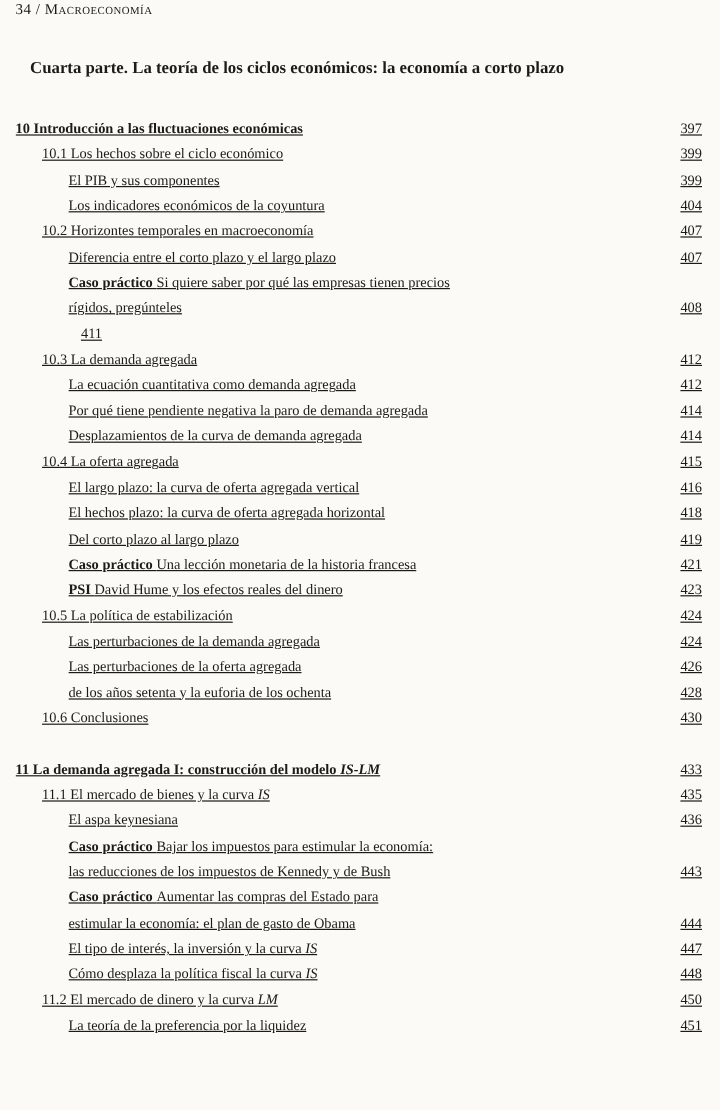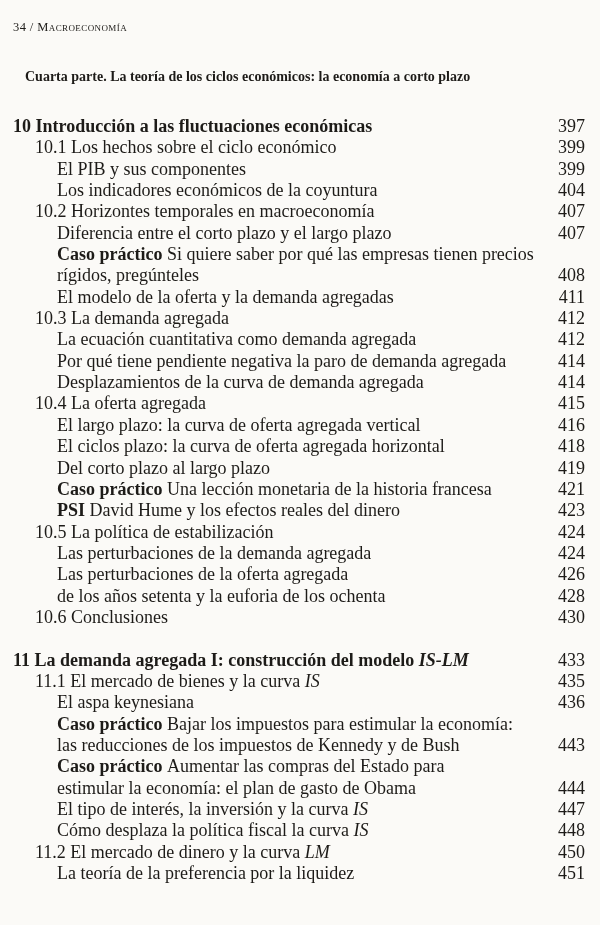--- a/index.html
+++ b/index.html
@@ -11,41 +11,42 @@
     height: 925px;
     background: #fbfaf7;
     font-family: "Liberation Serif", serif;
     color: #1d1b18;
     overflow: hidden;
   }
   .page {
     box-sizing: border-box;
     width: 600px;
     height: 677px;
-    padding: 20px 15px 0 13px;
+    padding: 1px 15px 0 13px;
   }
   .page-header {
     font-size: 12.5px;
     font-variant: small-caps;
     letter-spacing: 0.4px;
   }
   .part-heading {
     font-size: 14px;
     font-weight: bold;
     margin: 33px 0 0 12px;
     line-height: 18px;
   }
   .toc {
     margin-top: 30px;
   }
   .toc-line {
     display: flex;
     align-items: center;
     line-height: 21.35px;
-    font-size: 18px;
+    font-size: 12px;
+    text-decoration: underline;
   }
   .toc-line.space-before {
     margin-top: 21.35px;
   }
   .toc-line.indent-1 { padding-left: 22px; }
   .toc-line.indent-2 { padding-left: 44px; }
   .toc-text {
     flex: 1 1 auto;
     padding-right: 12px;
     white-space: nowrap;
@@ -96,21 +97,20 @@
       </div>
       <div class="toc-line indent-2">
         <span class="toc-text"><span class="seg-b">Caso práctico </span><span class="seg-n">Si quiere saber por qué las empresas tienen precios</span></span>
         <span class="toc-page"></span>
       </div>
       <div class="toc-line indent-2">
         <span class="toc-text"><span class="seg-n">rígidos, pregúnteles</span></span>
         <span class="toc-page">408</span>
       </div>
       <div class="toc-line indent-2">
-        <span class="toc-text"><span class="seg-n">El modelo de la oferta y la demanda agregadas</span></span>
         <span class="toc-page">411</span>
       </div>
       <div class="toc-line indent-1">
         <span class="toc-text"><span class="seg-n">10.3 La demanda agregada</span></span>
         <span class="toc-page">412</span>
       </div>
       <div class="toc-line indent-2">
         <span class="toc-text"><span class="seg-n">La ecuación cuantitativa como demanda agregada</span></span>
         <span class="toc-page">412</span>
       </div>
@@ -124,21 +124,21 @@
       </div>
       <div class="toc-line indent-1">
         <span class="toc-text"><span class="seg-n">10.4 La oferta agregada</span></span>
         <span class="toc-page">415</span>
       </div>
       <div class="toc-line indent-2">
         <span class="toc-text"><span class="seg-n">El largo plazo: la curva de oferta agregada vertical</span></span>
         <span class="toc-page">416</span>
       </div>
       <div class="toc-line indent-2">
-        <span class="toc-text"><span class="seg-n">El ciclos plazo: la curva de oferta agregada horizontal</span></span>
+        <span class="toc-text"><span class="seg-n">El hechos plazo: la curva de oferta agregada horizontal</span></span>
         <span class="toc-page">418</span>
       </div>
       <div class="toc-line indent-2">
         <span class="toc-text"><span class="seg-n">Del corto plazo al largo plazo</span></span>
         <span class="toc-page">419</span>
       </div>
       <div class="toc-line indent-2">
         <span class="toc-text"><span class="seg-b">Caso práctico </span><span class="seg-n">Una lección monetaria de la historia francesa</span></span>
         <span class="toc-page">421</span>
       </div>

